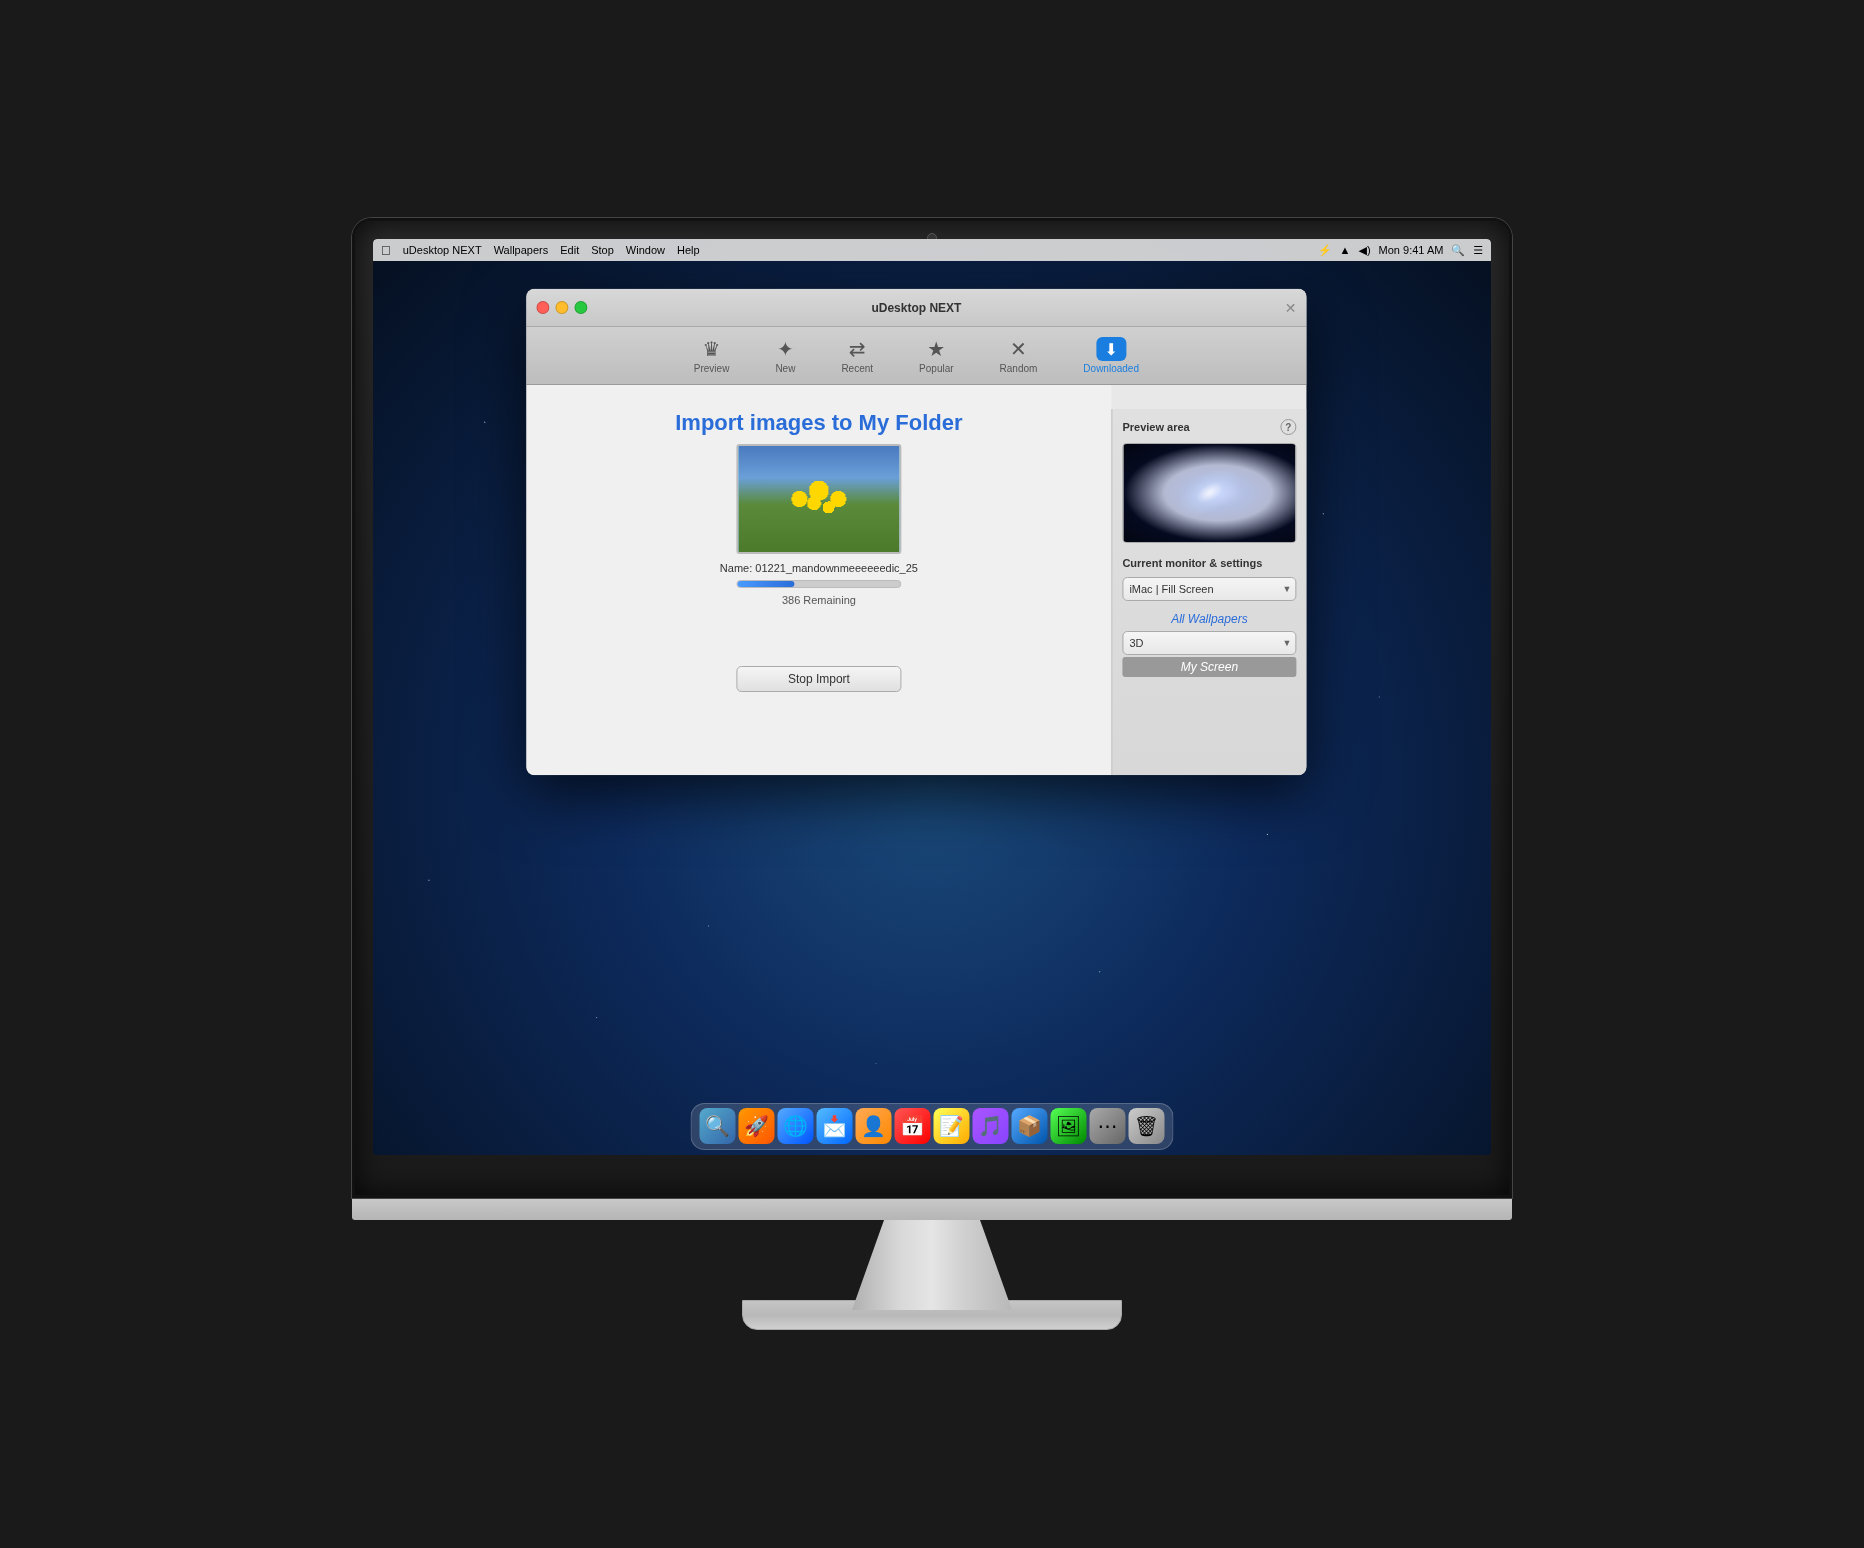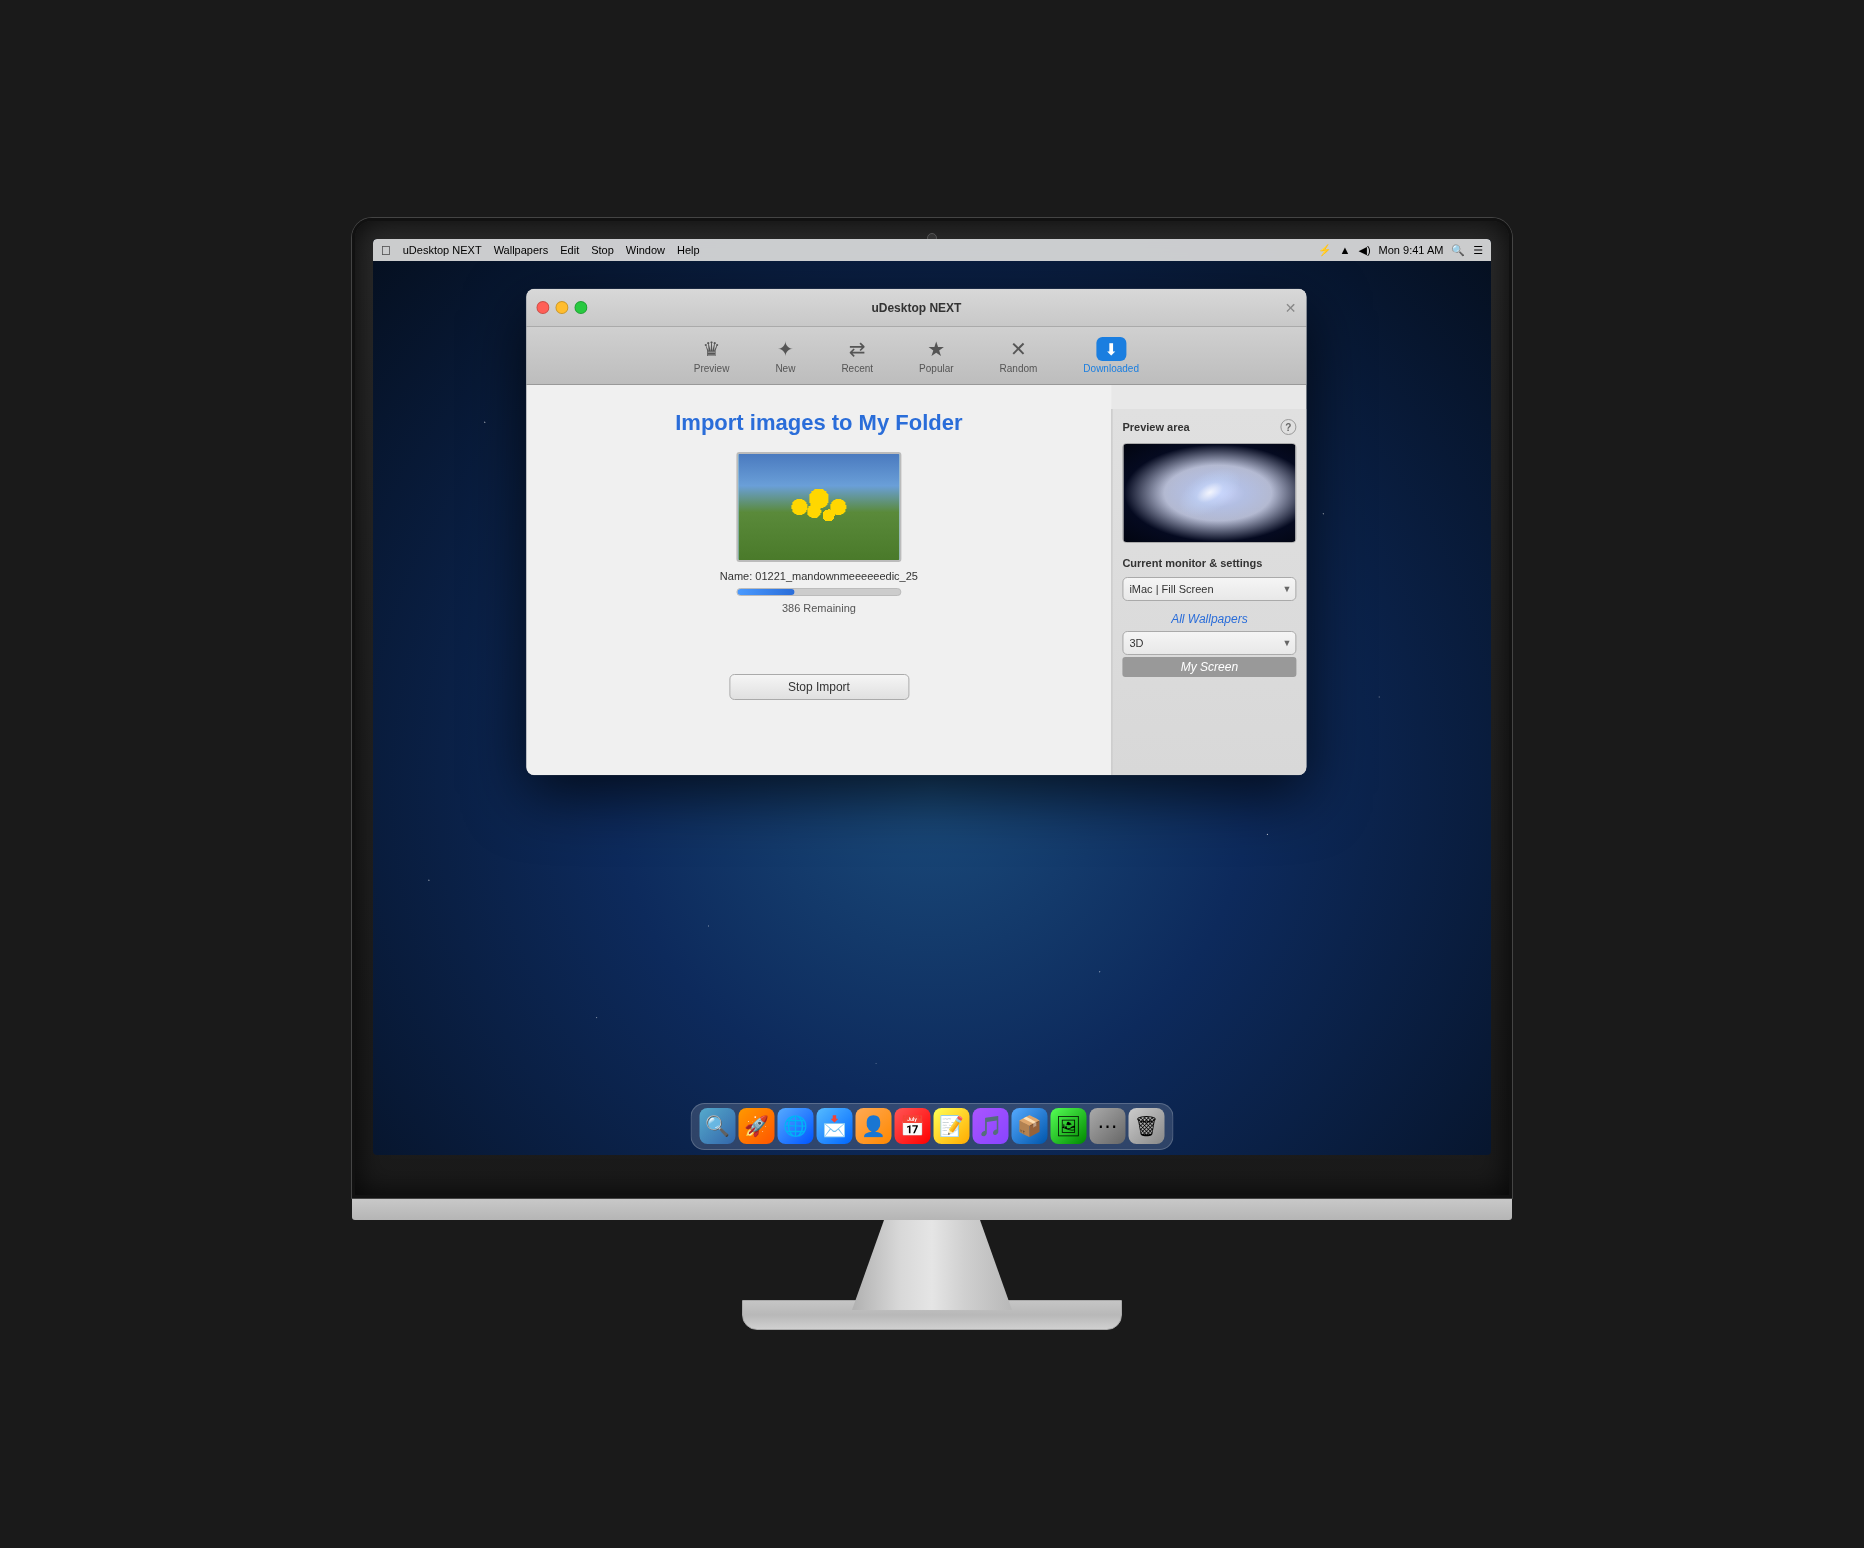--- a/index.html
+++ b/index.html
@@ -247,21 +247,21 @@
       display: flex;
       flex-direction: column;
       align-items: center;
       padding: 20px;
     }
 
     .import-title {
       font-size: 22px;
       font-weight: bold;
       color: #2a6dd9;
-      margin-bottom: 16px;
+      margin-bottom: 8px;
       margin-top: 5px;
       text-align: center;
     }
 
     .import-image-container {
       width: 165px;
       height: 110px;
       border: 2px solid #bbb;
       border-radius: 3px;
       overflow: hidden;
@@ -320,21 +320,21 @@
       width: 35%;
     }
 
     .remaining-text {
       font-size: 11px;
       color: #555;
       margin-bottom: 30px;
     }
 
     .stop-import-btn {
-      width: 180px;
+      width: 165px;
       height: 26px;
       background: linear-gradient(180deg, #f5f5f5 0%, #e0e0e0 100%);
       border: 1px solid #aaa;
       border-radius: 5px;
       font-size: 12px;
       color: #333;
       cursor: pointer;
       margin-top: 30px;
       display: flex;
       align-items: center;

